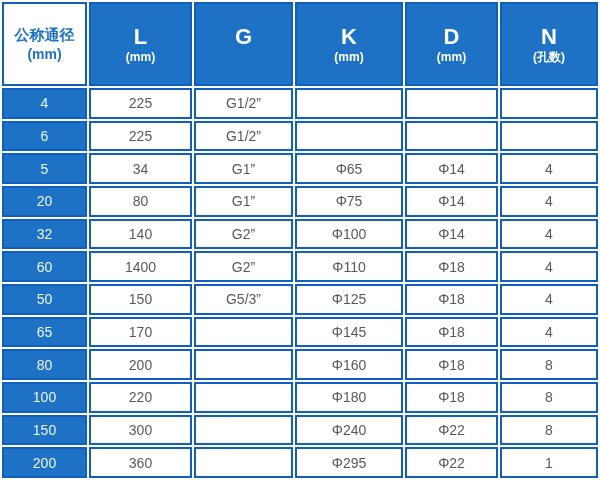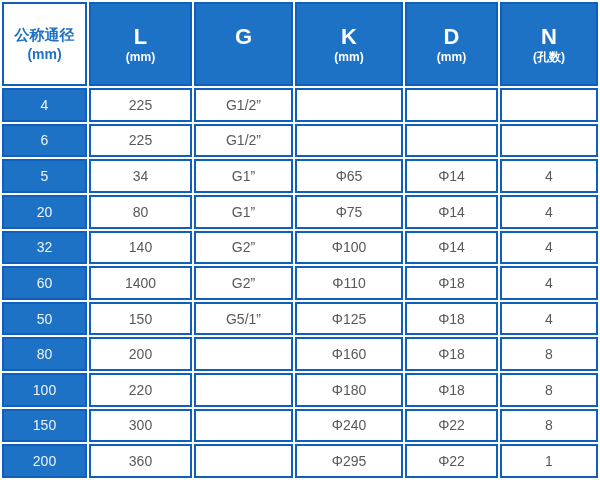--- a/index.html
+++ b/index.html
@@ -162,22 +162,30 @@
         <th class="rowhead">60</th>
         <td>1400</td>
         <td>G2”</td>
         <td>Φ110</td>
         <td>Φ18</td>
         <td>4</td>
       </tr>
       <tr>
         <th class="rowhead">50</th>
         <td>150</td>
-        <td>G5/1”</td>
+        <td>G5/3”</td>
         <td>Φ125</td>
+        <td>Φ18</td>
+        <td>4</td>
+      </tr>
+      <tr>
+        <th class="rowhead">65</th>
+        <td>170</td>
+        <td></td>
+        <td>Φ145</td>
         <td>Φ18</td>
         <td>4</td>
       </tr>
       <tr>
         <th class="rowhead">80</th>
         <td>200</td>
         <td></td>
         <td>Φ160</td>
         <td>Φ18</td>
         <td>8</td>

